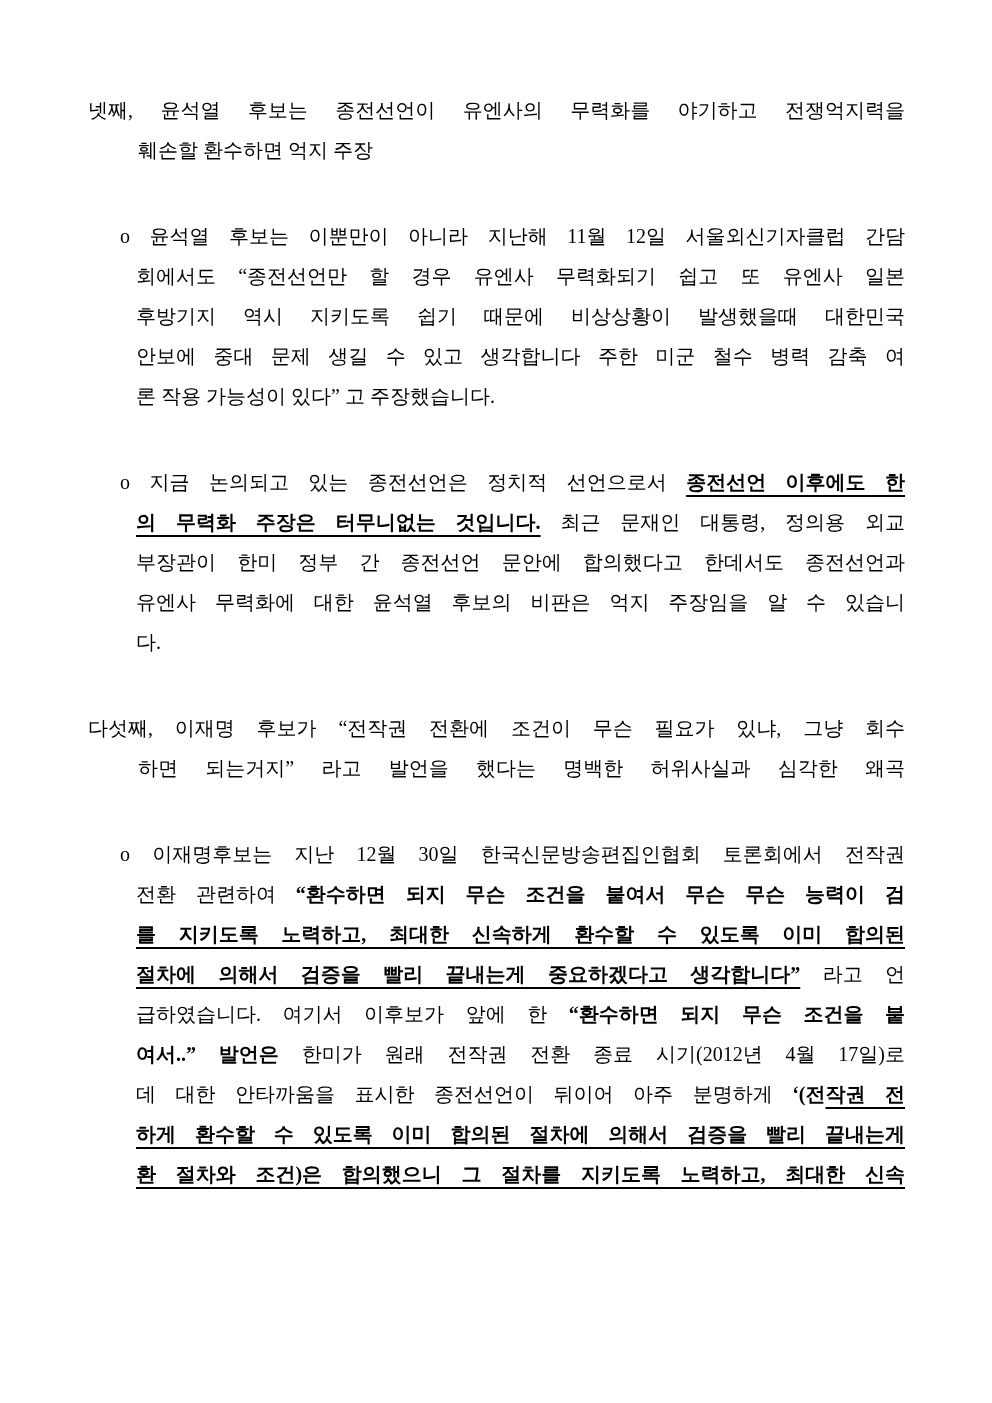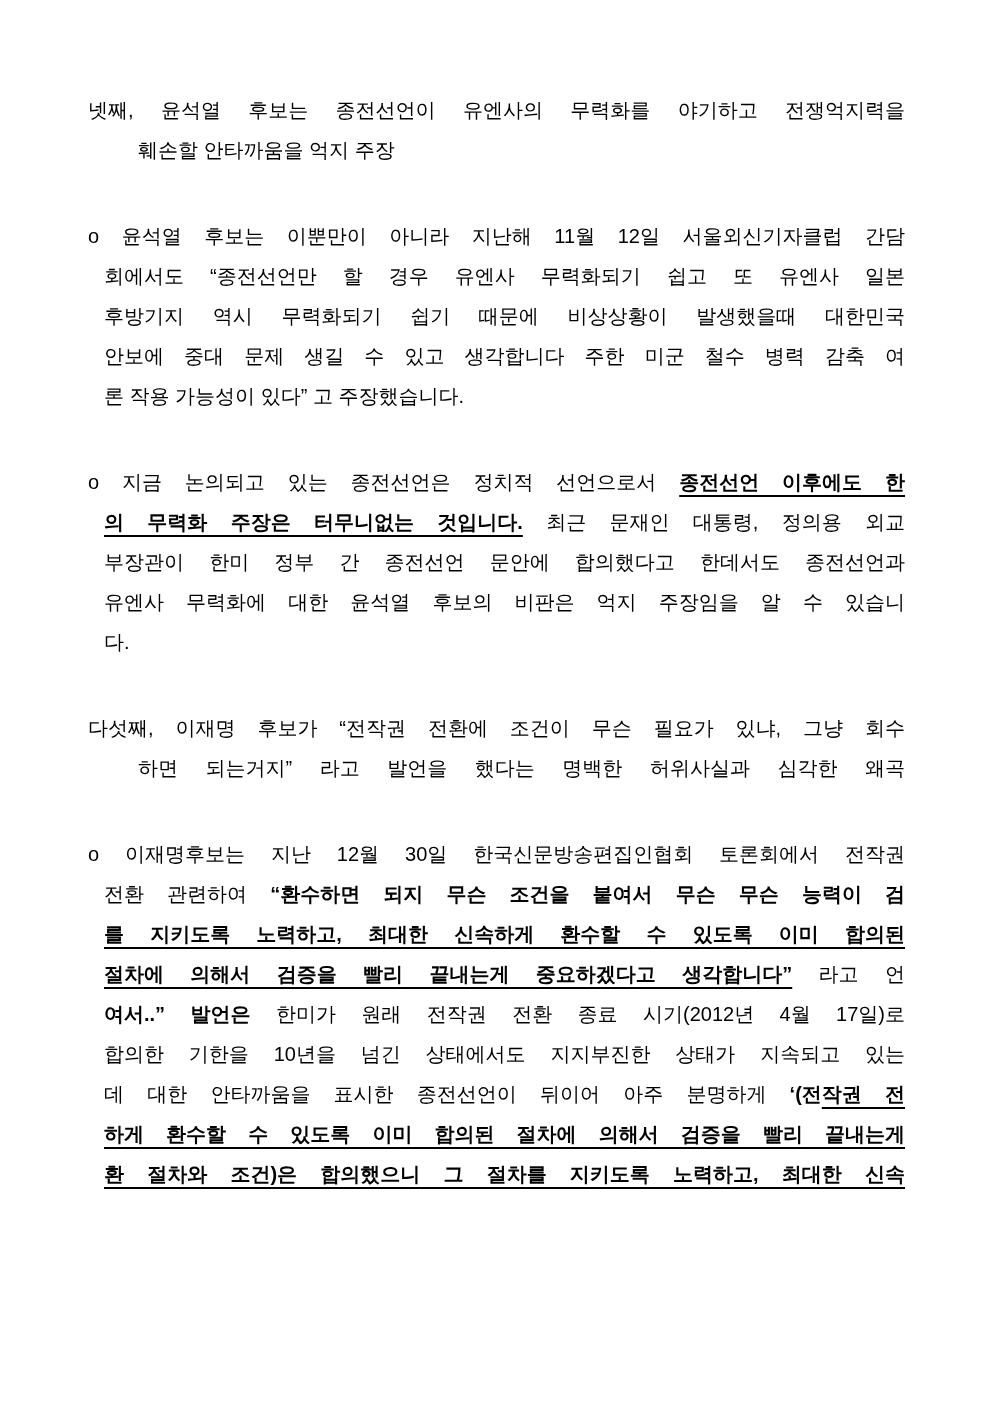--- a/index.html
+++ b/index.html
@@ -10,33 +10,33 @@
   body {
     width: 992px;
     height: 1403px;
     overflow: hidden;
   }
   .page {
     box-sizing: border-box;
     width: 992px;
     height: 1403px;
     padding: 90px 87px 0 88px;
-    font-family: Liberation Sans, sans-serif;
+    font-family: Liberation Serif, serif;
     font-size: 20px;
     line-height: 40px;
     color: #000000;
     background: #ffffff;
   }
   .para { margin: 0 0 46px 0; }
   .para:last-child { margin-bottom: 0; }
 
   
   .para.heading .line { padding-left: 50px; }
   .para.heading .line.first { padding-left: 0; }
-  .para.bullet .line { padding-left: 16px; }
+  .para.bullet .line { padding-left: 16px; margin-left: 32px; }
   .para.bullet .line.first { padding-left: 0; }
 
   .line {
     text-align: left;
     min-height: 40px;
   }
   .line.jfy {
     text-align: justify;
     text-align-last: justify;
   }
@@ -46,44 +46,44 @@
     text-decoration-thickness: 2px;
     text-underline-offset: 6px;
   }
 </style>
 </head>
 <body>
 
 <div class="page">
     <div class="para heading">
       <div class="line first jfy"><span class="">넷째, 윤석열 후보는 종전선언이 유엔사의 무력화를 야기하고 전쟁억지력을</span></div>
-      <div class="line"><span class="">훼손할 안타까움을 억지 주장</span></div>
+      <div class="line"><span class="">훼손할 환수하면 억지 주장</span></div>
     </div>
     <div class="para bullet">
       <div class="line first jfy"><span class="">o 윤석열 후보는 이뿐만이 아니라 지난해 11월 12일 서울외신기자클럽 간담</span></div>
       <div class="line jfy"><span class="">회에서도 “종전선언만 할 경우 유엔사 무력화되기 쉽고 또 유엔사 일본</span></div>
-      <div class="line jfy"><span class="">후방기지 역시 무력화되기 쉽기 때문에 비상상황이 발생했을때 대한민국</span></div>
+      <div class="line jfy"><span class="">후방기지 역시 지키도록 쉽기 때문에 비상상황이 발생했을때 대한민국</span></div>
       <div class="line jfy"><span class="">안보에 중대 문제 생길 수 있고 생각합니다 주한 미군 철수 병력 감축 여</span></div>
       <div class="line"><span class="">론 작용 가능성이 있다” 고 주장했습니다.</span></div>
     </div>
     <div class="para bullet">
       <div class="line first jfy"><span class="">o 지금 논의되고 있는 종전선언은 정치적 선언으로서 </span><span class="b u">종전선언 이후에도 한</span></div>
       <div class="line jfy"><span class="b u">의 무력화 주장은 터무니없는 것입니다.</span><span class=""> 최근 문재인 대통령, 정의용 외교</span></div>
       <div class="line jfy"><span class="">부장관이 한미 정부 간 종전선언 문안에 합의했다고 한데서도 종전선언과</span></div>
       <div class="line jfy"><span class="">유엔사 무력화에 대한 윤석열 후보의 비판은 억지 주장임을 알 수 있습니</span></div>
       <div class="line"><span class="">다.</span></div>
     </div>
     <div class="para heading">
       <div class="line first jfy"><span class="">다섯째, 이재명 후보가 “전작권 전환에 조건이 무슨 필요가 있냐, 그냥 회수</span></div>
       <div class="line jfy"><span class="">하면 되는거지” 라고 발언을 했다는 명백한 허위사실과 심각한 왜곡</span></div>
     </div>
     <div class="para bullet">
       <div class="line first jfy"><span class="">o 이재명후보는 지난 12월 30일 한국신문방송편집인협회 토론회에서 전작권</span></div>
       <div class="line jfy"><span class="">전환 관련하여 </span><span class="b">“환수하면 되지 무슨 조건을 붙여서 무슨 무슨 능력이 검</span></div>
       <div class="line jfy"><span class="b u">를 지키도록 노력하고, 최대한 신속하게 환수할 수 있도록 이미 합의된</span></div>
       <div class="line jfy"><span class="b u">절차에 의해서 검증을 빨리 끝내는게 중요하겠다고 생각합니다”</span><span class=""> 라고 언</span></div>
+      <div class="line jfy"><span class="">급하였습니다. 여기서 이후보가 앞에 한 </span><span class="b">“환수하면 되지 무슨 조건을 붙</span></div>
       <div class="line jfy"><span class="b">여서..” 발언은</span><span class=""> 한미가 원래 전작권 전환 종료 시기(2012년 4월 17일)로</span></div>
-      <div class="line jfy"><span class="">합의한 기한을 10년을 넘긴 상태에서도 지지부진한 상태가 지속되고 있는</span></div>
       <div class="line jfy"><span class="">데 대한 안타까움을 표시한 종전선언이 뒤이어 아주 분명하게 </span><span class="b">‘(전</span><span class="b u">작권 전</span></div>
       <div class="line jfy"><span class="b u">하게 환수할 수 있도록 이미 합의된 절차에 의해서 검증을 빨리 끝내는게</span></div>
       <div class="line jfy"><span class="b u">환 절차와 조건)은 합의했으니 그 절차를 지키도록 노력하고, 최대한 신속</span></div>
     </div>
   </div>
 
 </body></html>

